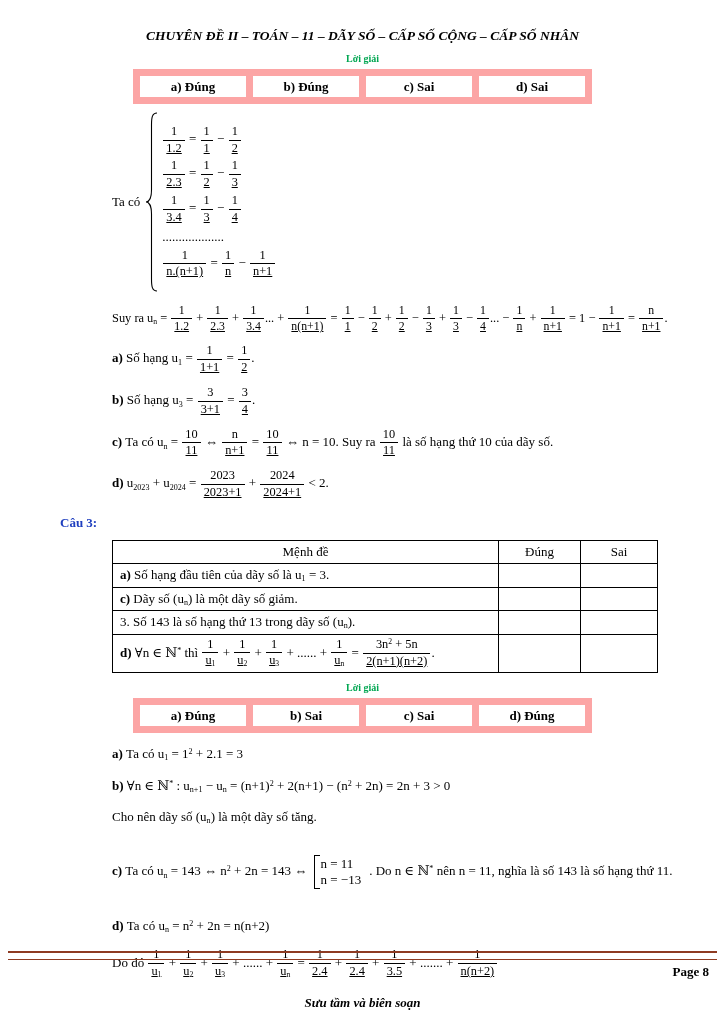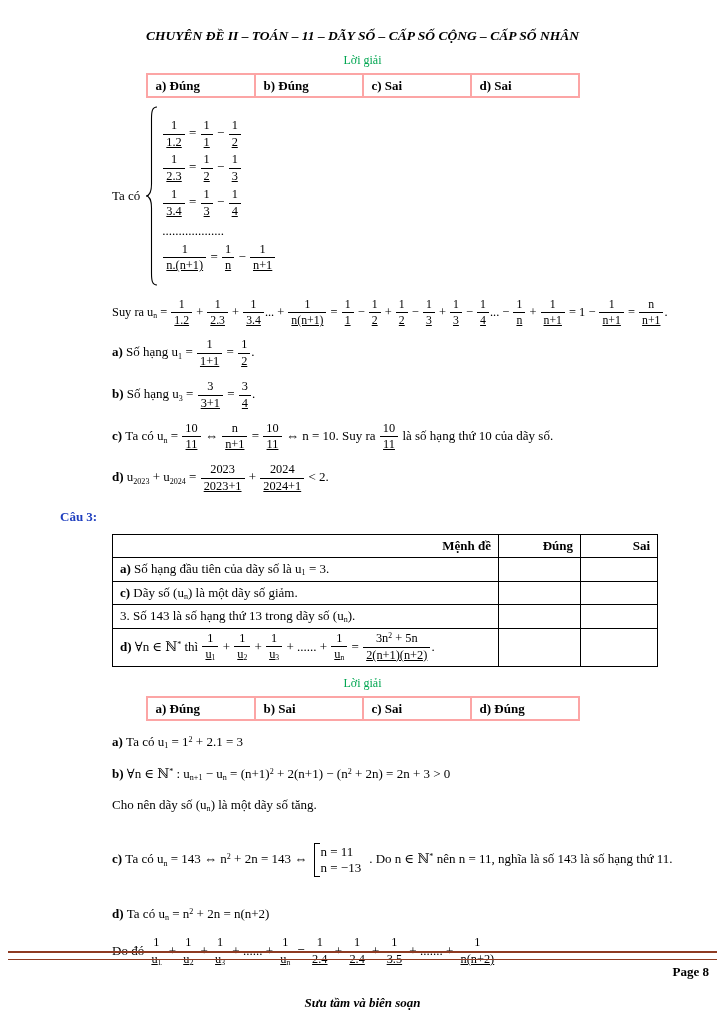--- a/index.html
+++ b/index.html
@@ -1,33 +1,33 @@
 <!DOCTYPE html>
 <html style="--green: #00A651; --blue: #1F3FBF; --maroon: #8E3B22;"><head>
 <meta charset="utf-8">
 <style>
   html,body{margin:0;padding:0;background:#fff;}
   .page{width:725px;height:1024px;background:#fff;position:relative;overflow:hidden;
         font-family:"Liberation Serif","DejaVu Serif",serif;font-size:13px;color:#000;}
   .doc-title{padding-top:28px;text-align:center;font-weight:bold;font-style:italic;font-size:13.5px;}
-  .loigiai{margin-top:9px;text-align:center;font-weight:normal;color:var(--green,#00A651);font-size:12px;}
+  .loigiai{margin-top:9px;text-align:center;font-weight:bold;color:var(--green,#00A651);font-size:10px;}
   .ans-table{border-collapse:collapse;margin:5px auto 0 auto;}
-  .ans-table td{border:2px solid #fca5a5;width:90px;height:21px;font-weight:bold;padding:0 8px;}
+  .ans-table td{border:7px solid #fca5a5;width:90px;height:21px;text-align:center;font-weight:bold;padding:0 8px;}
   .taco{display:flex;align-items:center;margin:7px 0 0 112px;}
   .taco-label{margin-right:5px;}
   .brace{width:13px;align-self:stretch;margin-right:4px;flex:0 0 auto;}
   .sys{display:flex;flex-direction:column;}
   .sys .math-line{margin:2px 0;}
   .line{margin:11px 45px 0 112px;line-height:1.5;}
   .tight{font-size:12.4px;margin-right:18px;}
   .qrow{display:flex;margin:13px 45px 0 60px;line-height:1.5;flex-direction:column;}
   .qlabel{width:52px;flex:0 0 auto;font-weight:bold;color:var(--blue,#1F3FBF);}
   .md-table{border-collapse:collapse;margin:8px 0 0 112px;width:546px;}
   .md-table th,.md-table td{border:1px solid #000;padding:3px 7px;vertical-align:middle;}
-  .md-table th{text-align:right;font-weight:bold;}
+  .md-table th{text-align:center;font-weight:normal;}
   .w-dung{width:67px;}.w-sai{width:62px;}
   
   .frac{display:inline-flex;flex-direction:column;vertical-align:middle;text-align:center;
         margin:0 1px;font-size:0.95em;line-height:1.12;}
   .fnum{display:block;padding:0 3px 1px;border-bottom:1px solid #000;}
   .fden{display:block;padding:1px 3px 0;text-decoration:underline;}
   .msub{font-size:0.62em;vertical-align:-0.3em;}
   .msup{font-size:0.62em;vertical-align:0.5em;}
   .mbold{font-weight:bold;}
   .cases{display:inline-flex;flex-direction:column;align-items:flex-start;vertical-align:middle;

